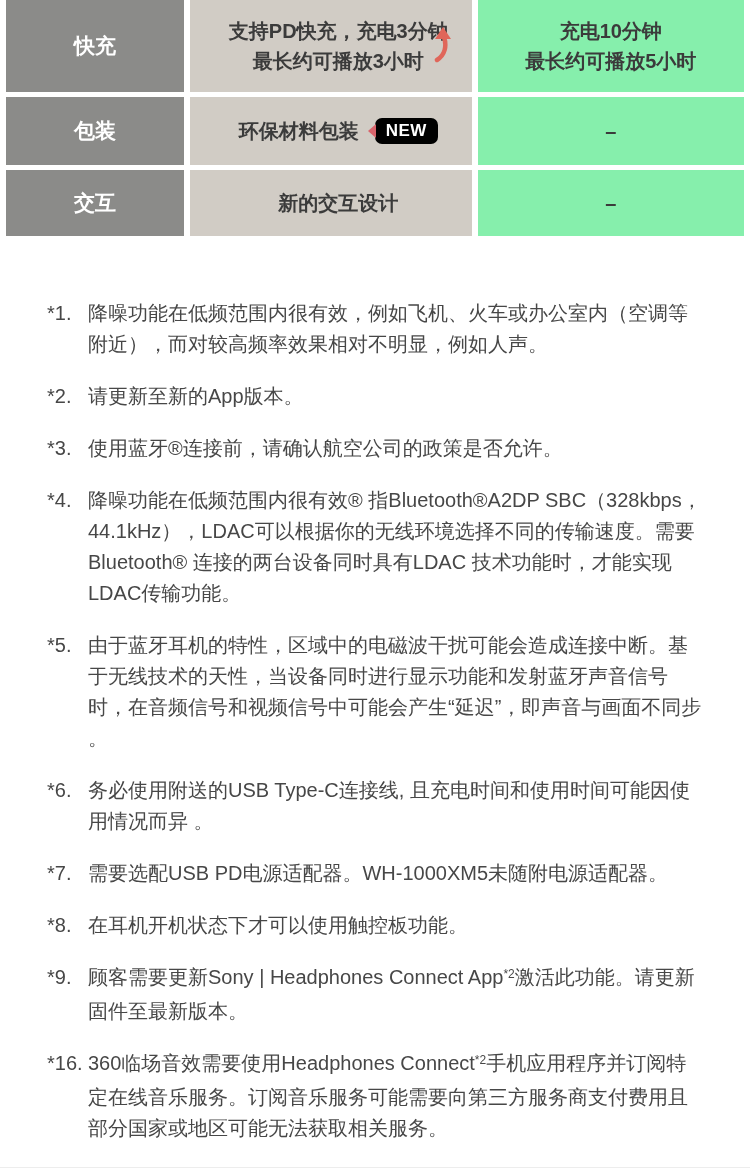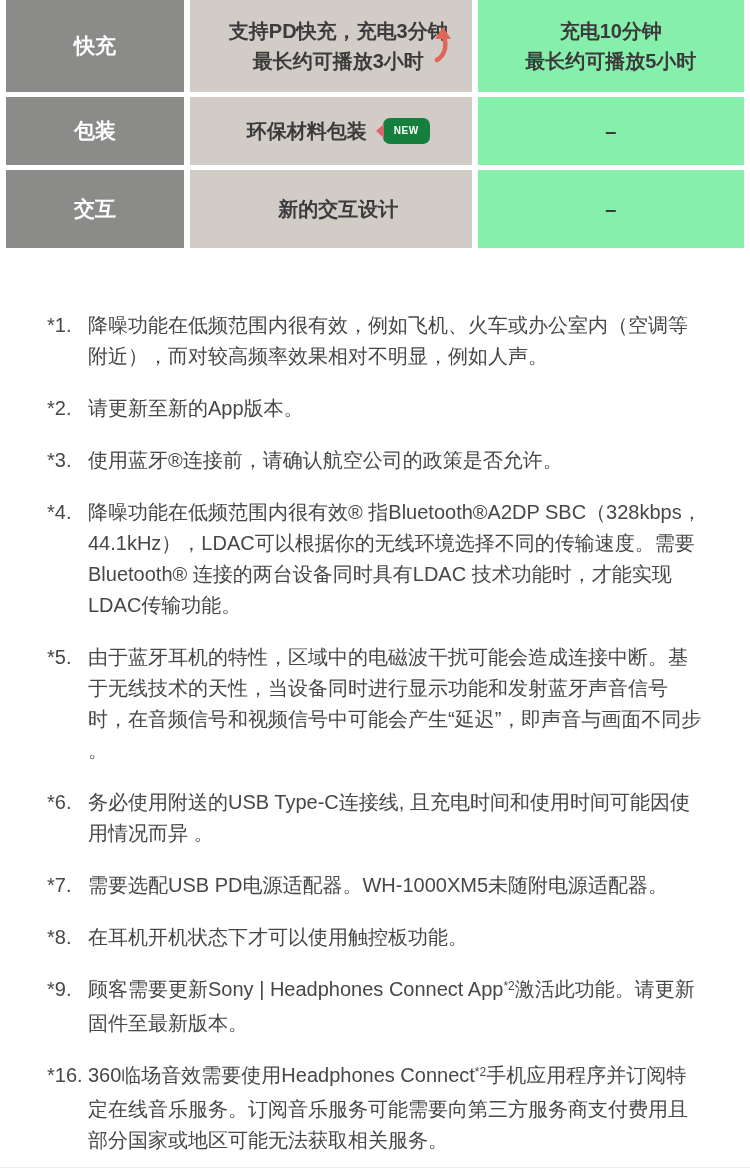--- a/index.html
+++ b/index.html
@@ -6,21 +6,21 @@
   body {
     width:750px; height:1172px; position:relative; overflow:hidden;
     background:#ffffff;
     font-family:"Liberation Sans","DejaVu Sans",sans-serif;
   }
   
   .spec-table { display:flex; flex-direction:column; gap:5px; padding:0 6px; }
   .spec-row { display:flex; gap:6px; }
   .spec-row-0 { height:92px; }
   .spec-row-1 { height:68px; }
-  .spec-row-2 { height:78px; }
+  .spec-row-2 { height:66px; }
   .cell {
     display:flex; align-items:center; justify-content:center;
     text-align:center;
   }
   .label-cell {
     width:178px; flex-shrink:0;
     background:#8b8b89; color:#ffffff;
     font-weight:700; font-size:21px;
   }
   .new-cell {
@@ -30,22 +30,22 @@
   }
   .old-cell {
     flex:1;
     background:#86efac; color:#3b3b3b;
     font-weight:600; font-size:20px; line-height:30px;
   }
   .up-arrow { position:absolute; right:16px; top:27px; }
   .value-with-badge { display:flex; align-items:center; }
   .new-badge {
     position:relative; margin-left:16px;
-    background:#15803d; color:#ffffff;
-    font-size:10px; font-weight:700; letter-spacing:0.5px;
+    background:#000000; color:#ffffff;
+    font-size:17px; font-weight:700; letter-spacing:0.5px;
     padding:4px 11px; border-radius:7px; line-height:18px;
   }
   .badge-notch {
     position:absolute; left:-7px; top:50%; transform:translateY(-50%);
     width:0; height:0;
     border-top:7px solid transparent; border-bottom:7px solid transparent;
     border-right:8px solid #d9646c;
   }
   
   .footnotes {

